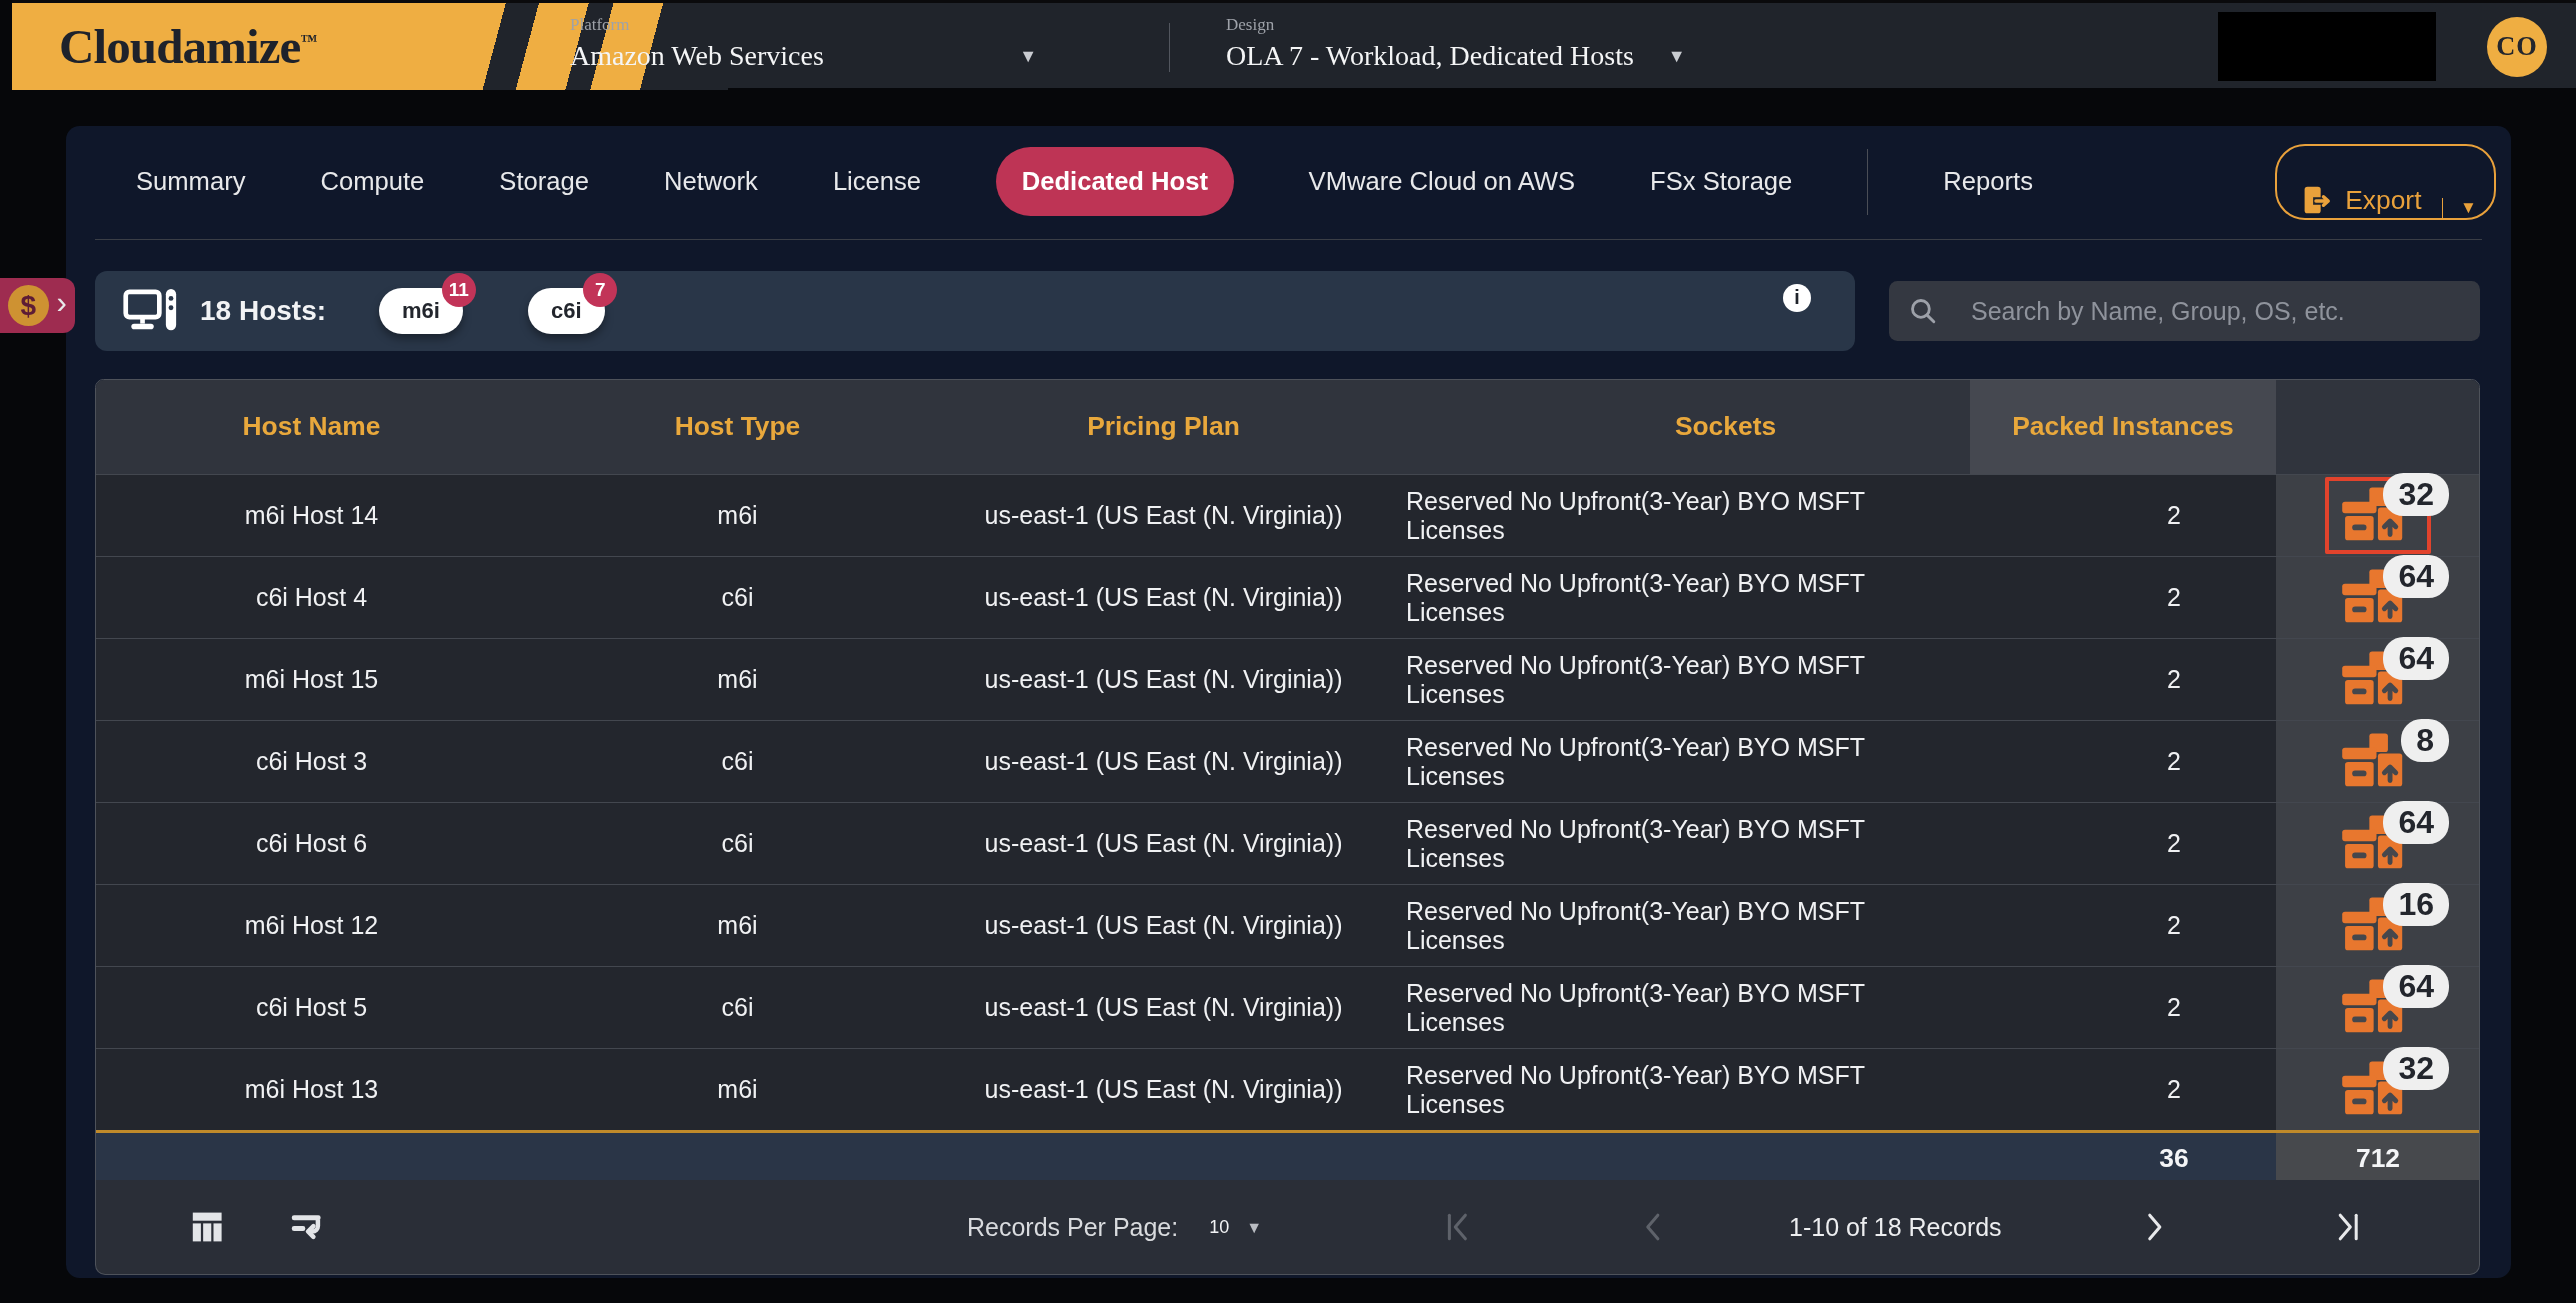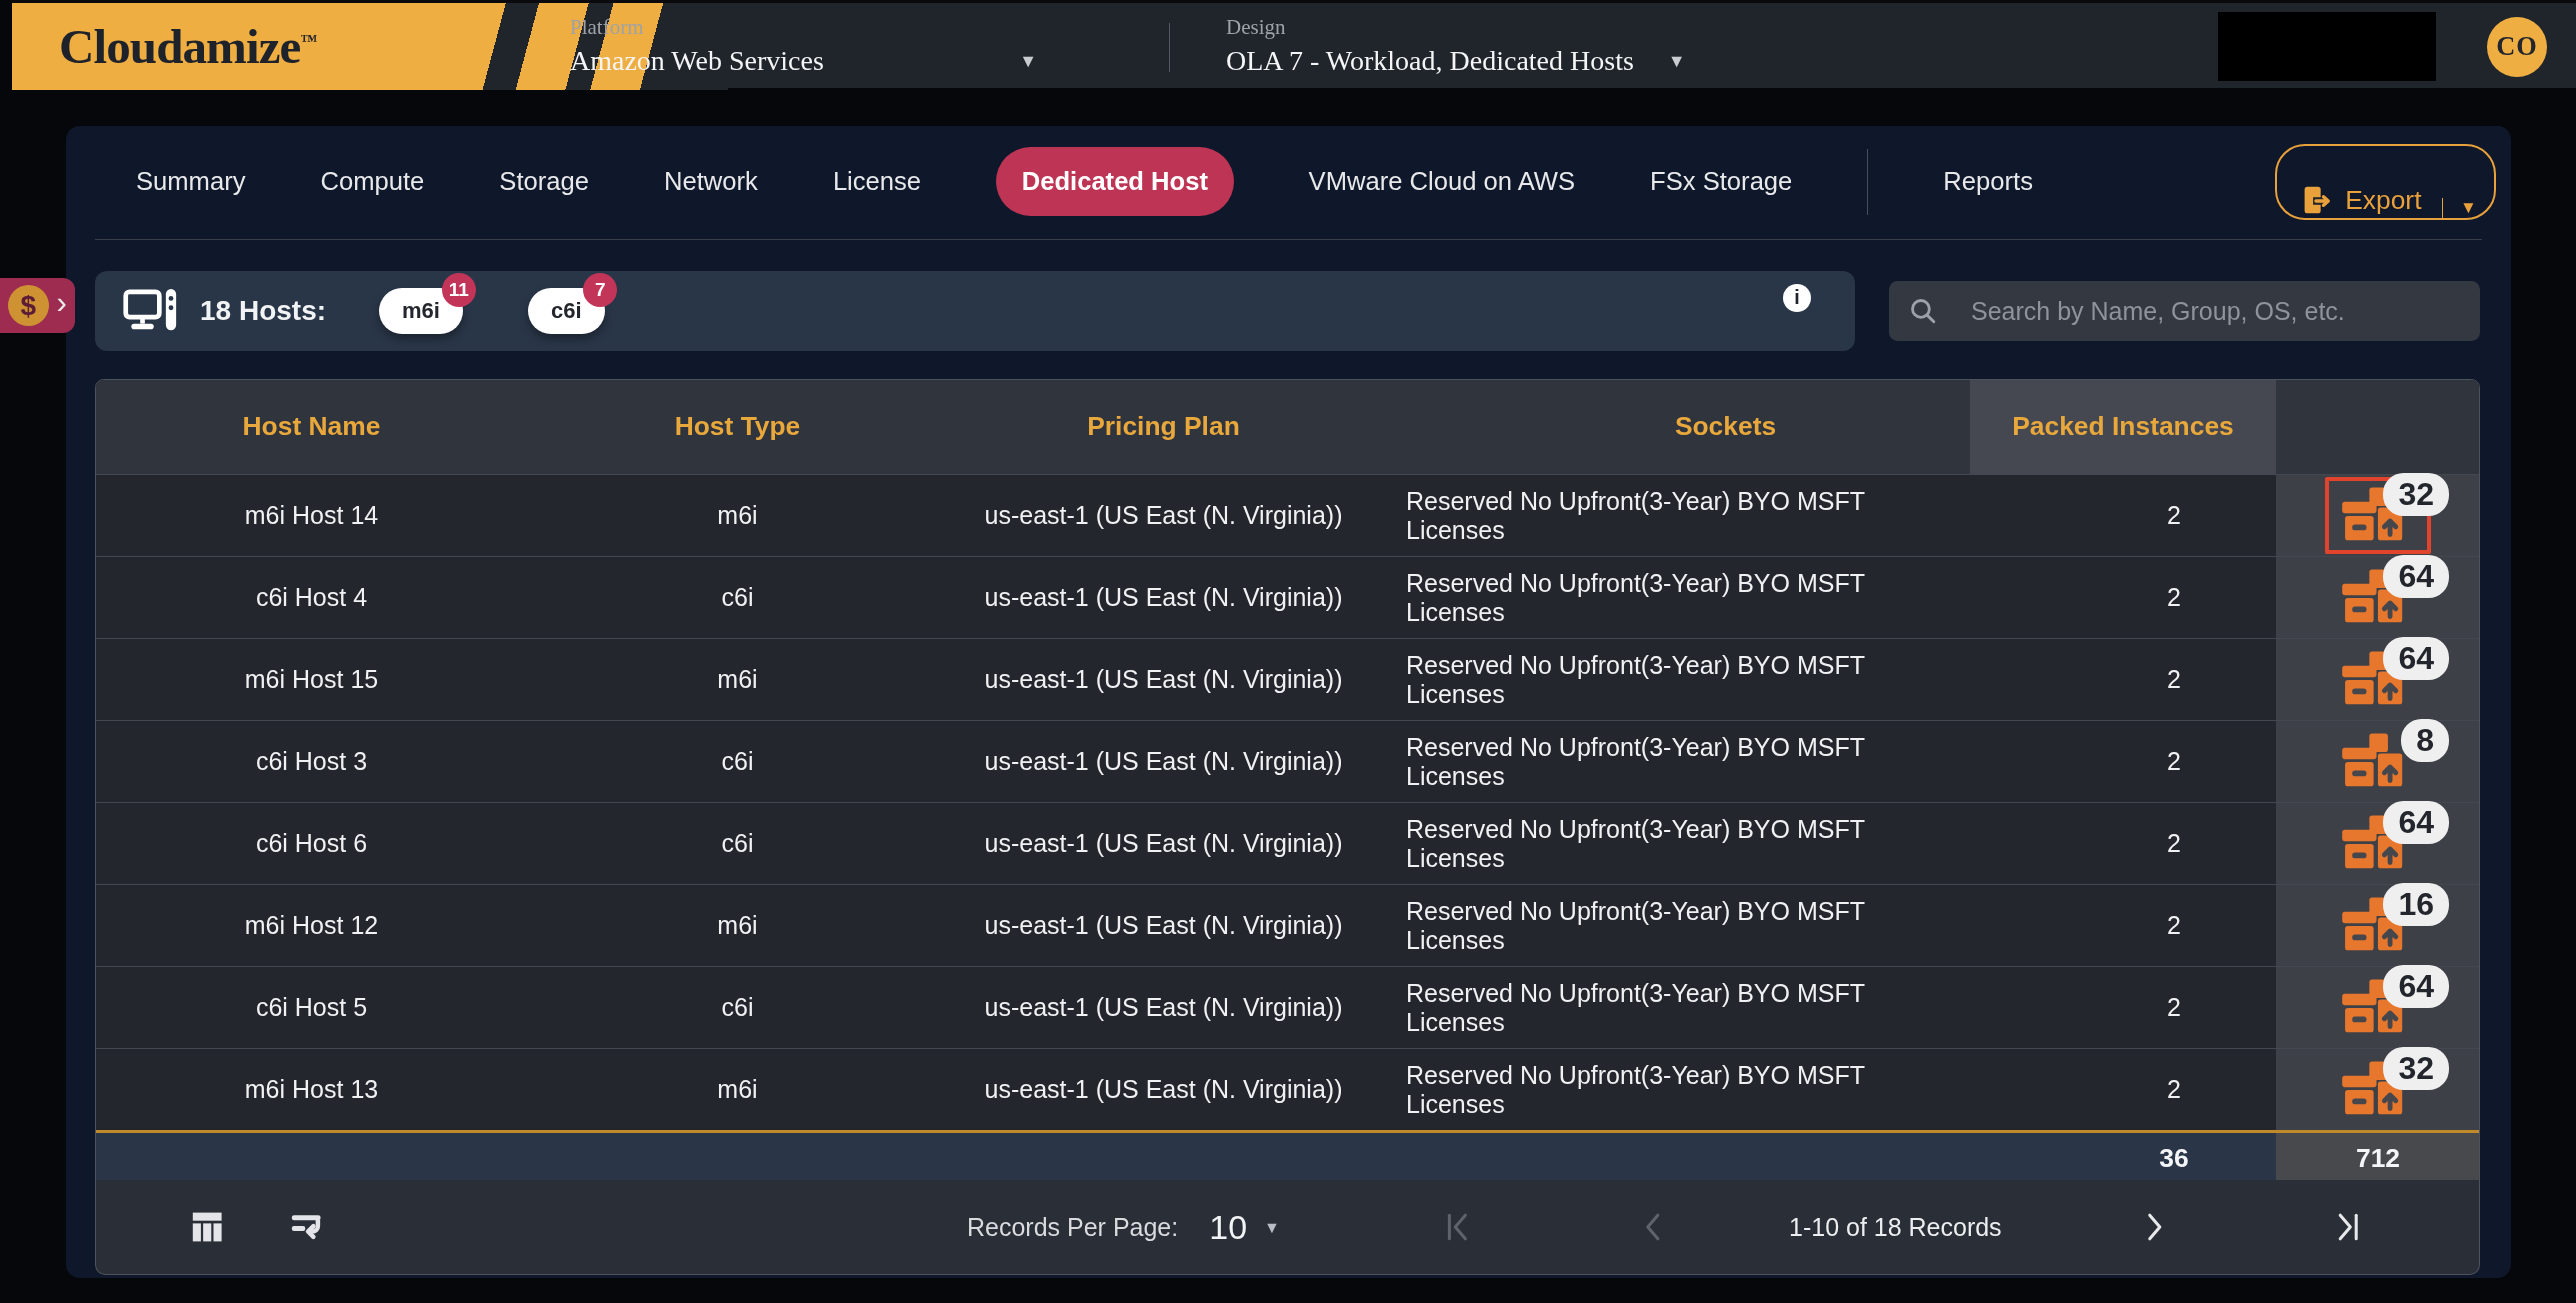--- a/index.html
+++ b/index.html
@@ -8,21 +8,21 @@
   .page { position:relative; width:2576px; height:1303px; background:#06070a; overflow:hidden; }
 
   
   .app-header { position:absolute; left:12px; top:0; width:2576px; height:88px; background:#20242B; border-top:3.4px solid #0a0a0c;font-family:Liberation Serif, serif; }
   .logo-area { position:absolute; left:0; top:0; width:716px; height:87px;
     background:linear-gradient(105deg,#EFAE42 0 477px,#20242B 477px 509px,#EFAE42 509px 557px,#20242B 557px 581px,#EFAE42 581px 629px,#20242B 629px 100%);
     display:flex; align-items:center; }
   .logo-text { margin-left:47px; font-size:49px; font-weight:bold; color:#1E222B; letter-spacing:-0.9px; }
   .logo-text sup { font-size:17px; font-weight:bold; }
   .hdr-select { position:absolute; top:12px; display:flex; flex-direction:column; }
-  .hdr-label { font-size:21px; color:#9EA2A9; }
+  .hdr-label { font-size:17px; color:#9EA2A9; }
   .hdr-value-row { display:flex; align-items:center; margin-top:5.1px; }
   .hdr-value { font-size:28px; color:#F4F5F6; white-space:nowrap; }
   .hdr-caret { color:#C9CCD1; font-size:18px; margin-left:34px; }
   .sel-platform { left:558px; }
   .sel-platform .hdr-value-row { width:467px; justify-content:space-between; }
   .sel-design { left:1214px; }
   .hdr-div { position:absolute; left:1157px; top:20.4px; height:49px; border-left:1.7px solid #52565E; }
   .redacted { position:absolute; left:2206px; top:8.5px; width:218px; height:69px; background:#000; }
   .avatar { position:absolute; left:2475px; top:13.6px; width:60px; height:60px; border-radius:50%;
     background:#EFAE42; color:#23262D; font-weight:bold; font-size:26.4px; letter-spacing:0.9px;
@@ -92,21 +92,21 @@
   .total-cell { display:flex; align-items:center; justify-content:center; color:#F4F5F7; font-size:26.4px; font-weight:bold; }
   .total-sockets { padding-left:102px; }
   .total-packed { background:#47494D; }
 
   
   .tfooter { position:absolute; left:29px; top:1054px; width:2385px; height:95px; background:#2A2E37;
     border:0.9px solid #4E525A; border-top:none; border-radius:0 0 10.2px 10.2px; }
   .ft-abs { position:absolute; top:50%; transform:translateY(-50%); display:flex; align-items:center; }
   .ft-icon { cursor:pointer; }
   .rpp-label { color:#D9DBDE; font-size:25px; }
-  .rpp-value { color:#F2F3F5; font-size:34px; margin-left:31px; }
+  .rpp-value { color:#F2F3F5; font-size:18px; margin-left:31px; }
   .rpp-caret { color:#B9BCC2; font-size:16px; margin-left:17px; }
   .pg { color:#E8E9EB; }
   .pg.disabled { color:#5E626A; }
   .range-label { color:#EDEEF0; font-size:25px; white-space:nowrap; }
 </style>
 </head>
 <body>
 
 <div class="page">
 

